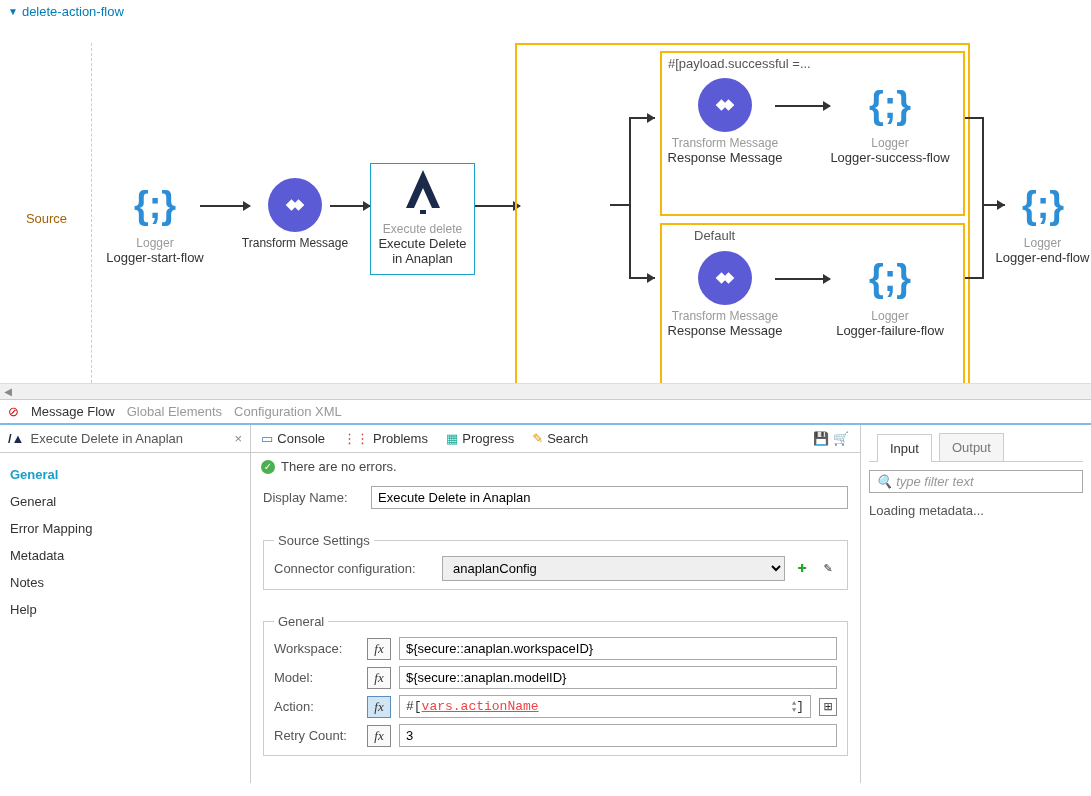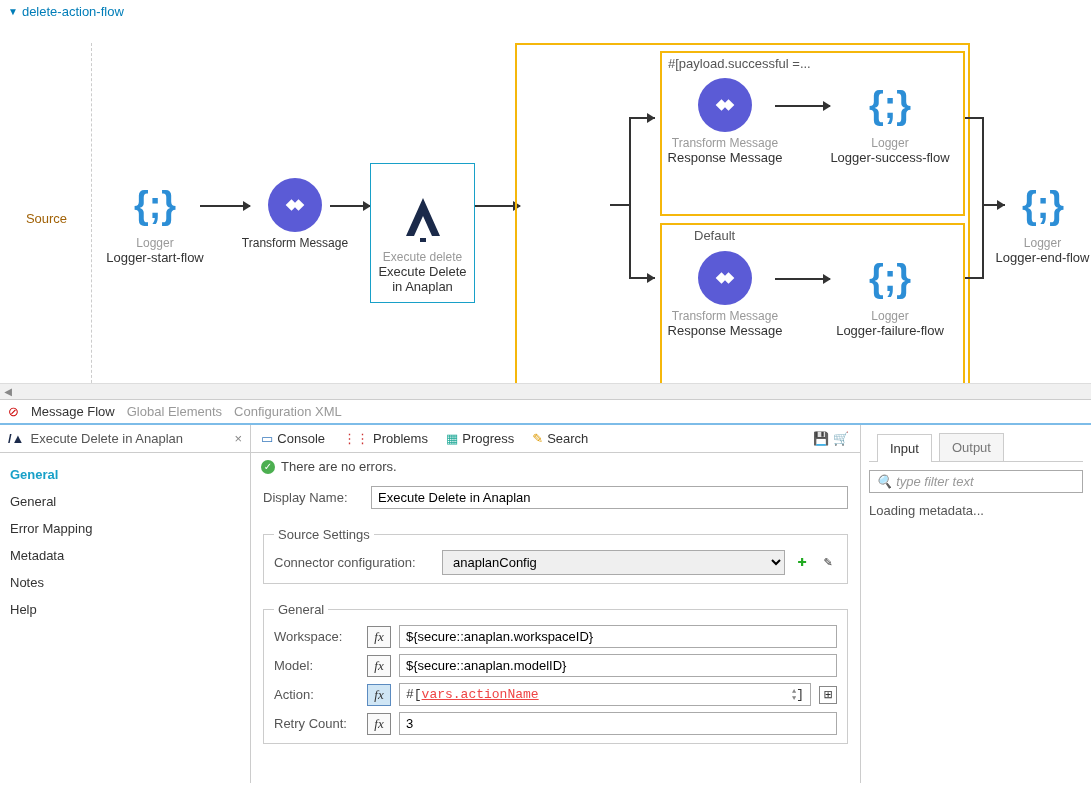--- a/index.html
+++ b/index.html
@@ -44,21 +44,21 @@
 .side-nav div { padding: 6px 10px; cursor: pointer; }
 .side-nav .sel { color: #18A0C8; font-weight: bold; }
 
 .center-col { flex: 1; border-left: 1px solid #ccc; border-right: 1px solid #ccc; display: flex; flex-direction: column; min-width: 0; }
 .views-tabs { display: flex; gap: 18px; padding: 6px 10px; border-bottom: 1px solid #ccc; align-items: center; }
 .views-tabs .view-item { display: inline-flex; align-items: center; gap: 4px; }
 .toolbar-icons { margin-left:auto; display:flex; gap:4px; }
 .status-line { padding: 6px 10px; display: flex; align-items: center; gap: 6px; color: #444; }
 .ok-icon { width: 14px; height: 14px; border-radius: 50%; background: #4caf50; color: #fff; font-size: 10px; display: flex; align-items: center; justify-content: center; }
 
-.form { padding: 6px 12px; overflow: auto; flex: 1; display:flex; flex-direction:column; gap:18px;}
+.form { padding: 6px 12px; overflow: auto; flex: 1; display:flex; flex-direction:column; gap:24px;}
 .form-row { display: flex; align-items: center; gap: 8px; }
 .form-row label { width: 100px; color: #555; }
 .form-row input[type=text], .form-row select { flex: 1; padding: 3px 6px; border: 1px solid #aaa; font-size: 13px; }
 fieldset { border: 1px solid #ccc; padding: 8px 10px; }
 legend { color: #555; padding: 0 4px; }
 .fx { width: 24px; height: 22px; border: 1px solid #888; text-align: center; font-style: italic; font-family: serif; display: inline-flex; align-items: center; justify-content: center; background: #fafafa; }
 .fx.active { background: #d0e6f5; border-color: #5b8bc0; }
 .action-input { flex:1; border:1px solid #aaa; padding:3px 6px; display:flex; align-items:center; font-family:"Courier New",monospace; }
 .action-input .punct { color:#333; }
 .action-input .var { color:#ef4444; text-decoration:underline; flex:1; }
@@ -104,21 +104,21 @@
     <div class="icon circle-purple">
       <svg viewBox="0 0 24 24" width="28" height="28">
           <path fill="#fff" d="M4 12l5 5 3-3 3 3 5-5-5-5-3 3-3-3z"></path>
         </svg>
     </div>
     <div class="caption" style="color:#333">Transform Message</div>
   </div>
 
   <div class="arrow" style="left:330px;top:182px;width:40px"></div>
 
-  <div class="node selected" style="left:370px;top:140px;padding:28px 4px 8px;width:105px">
+  <div class="node selected" style="left:370px;top:140px;padding:0 4px 8px;width:105px">
     <div class="icon">
       <svg viewBox="0 0 54 54">
           <path fill="#1b2a4a" d="M27 6 L44 44 L36 44 L27 24 L18 44 L10 44 Z"></path>
           <rect x="24" y="46" width="6" height="4" fill="#1b2a4a"></rect>
         </svg>
     </div>
     <div class="caption">Execute delete</div>
     <div class="title">Execute Delete in Anaplan</div>
   </div>
 

